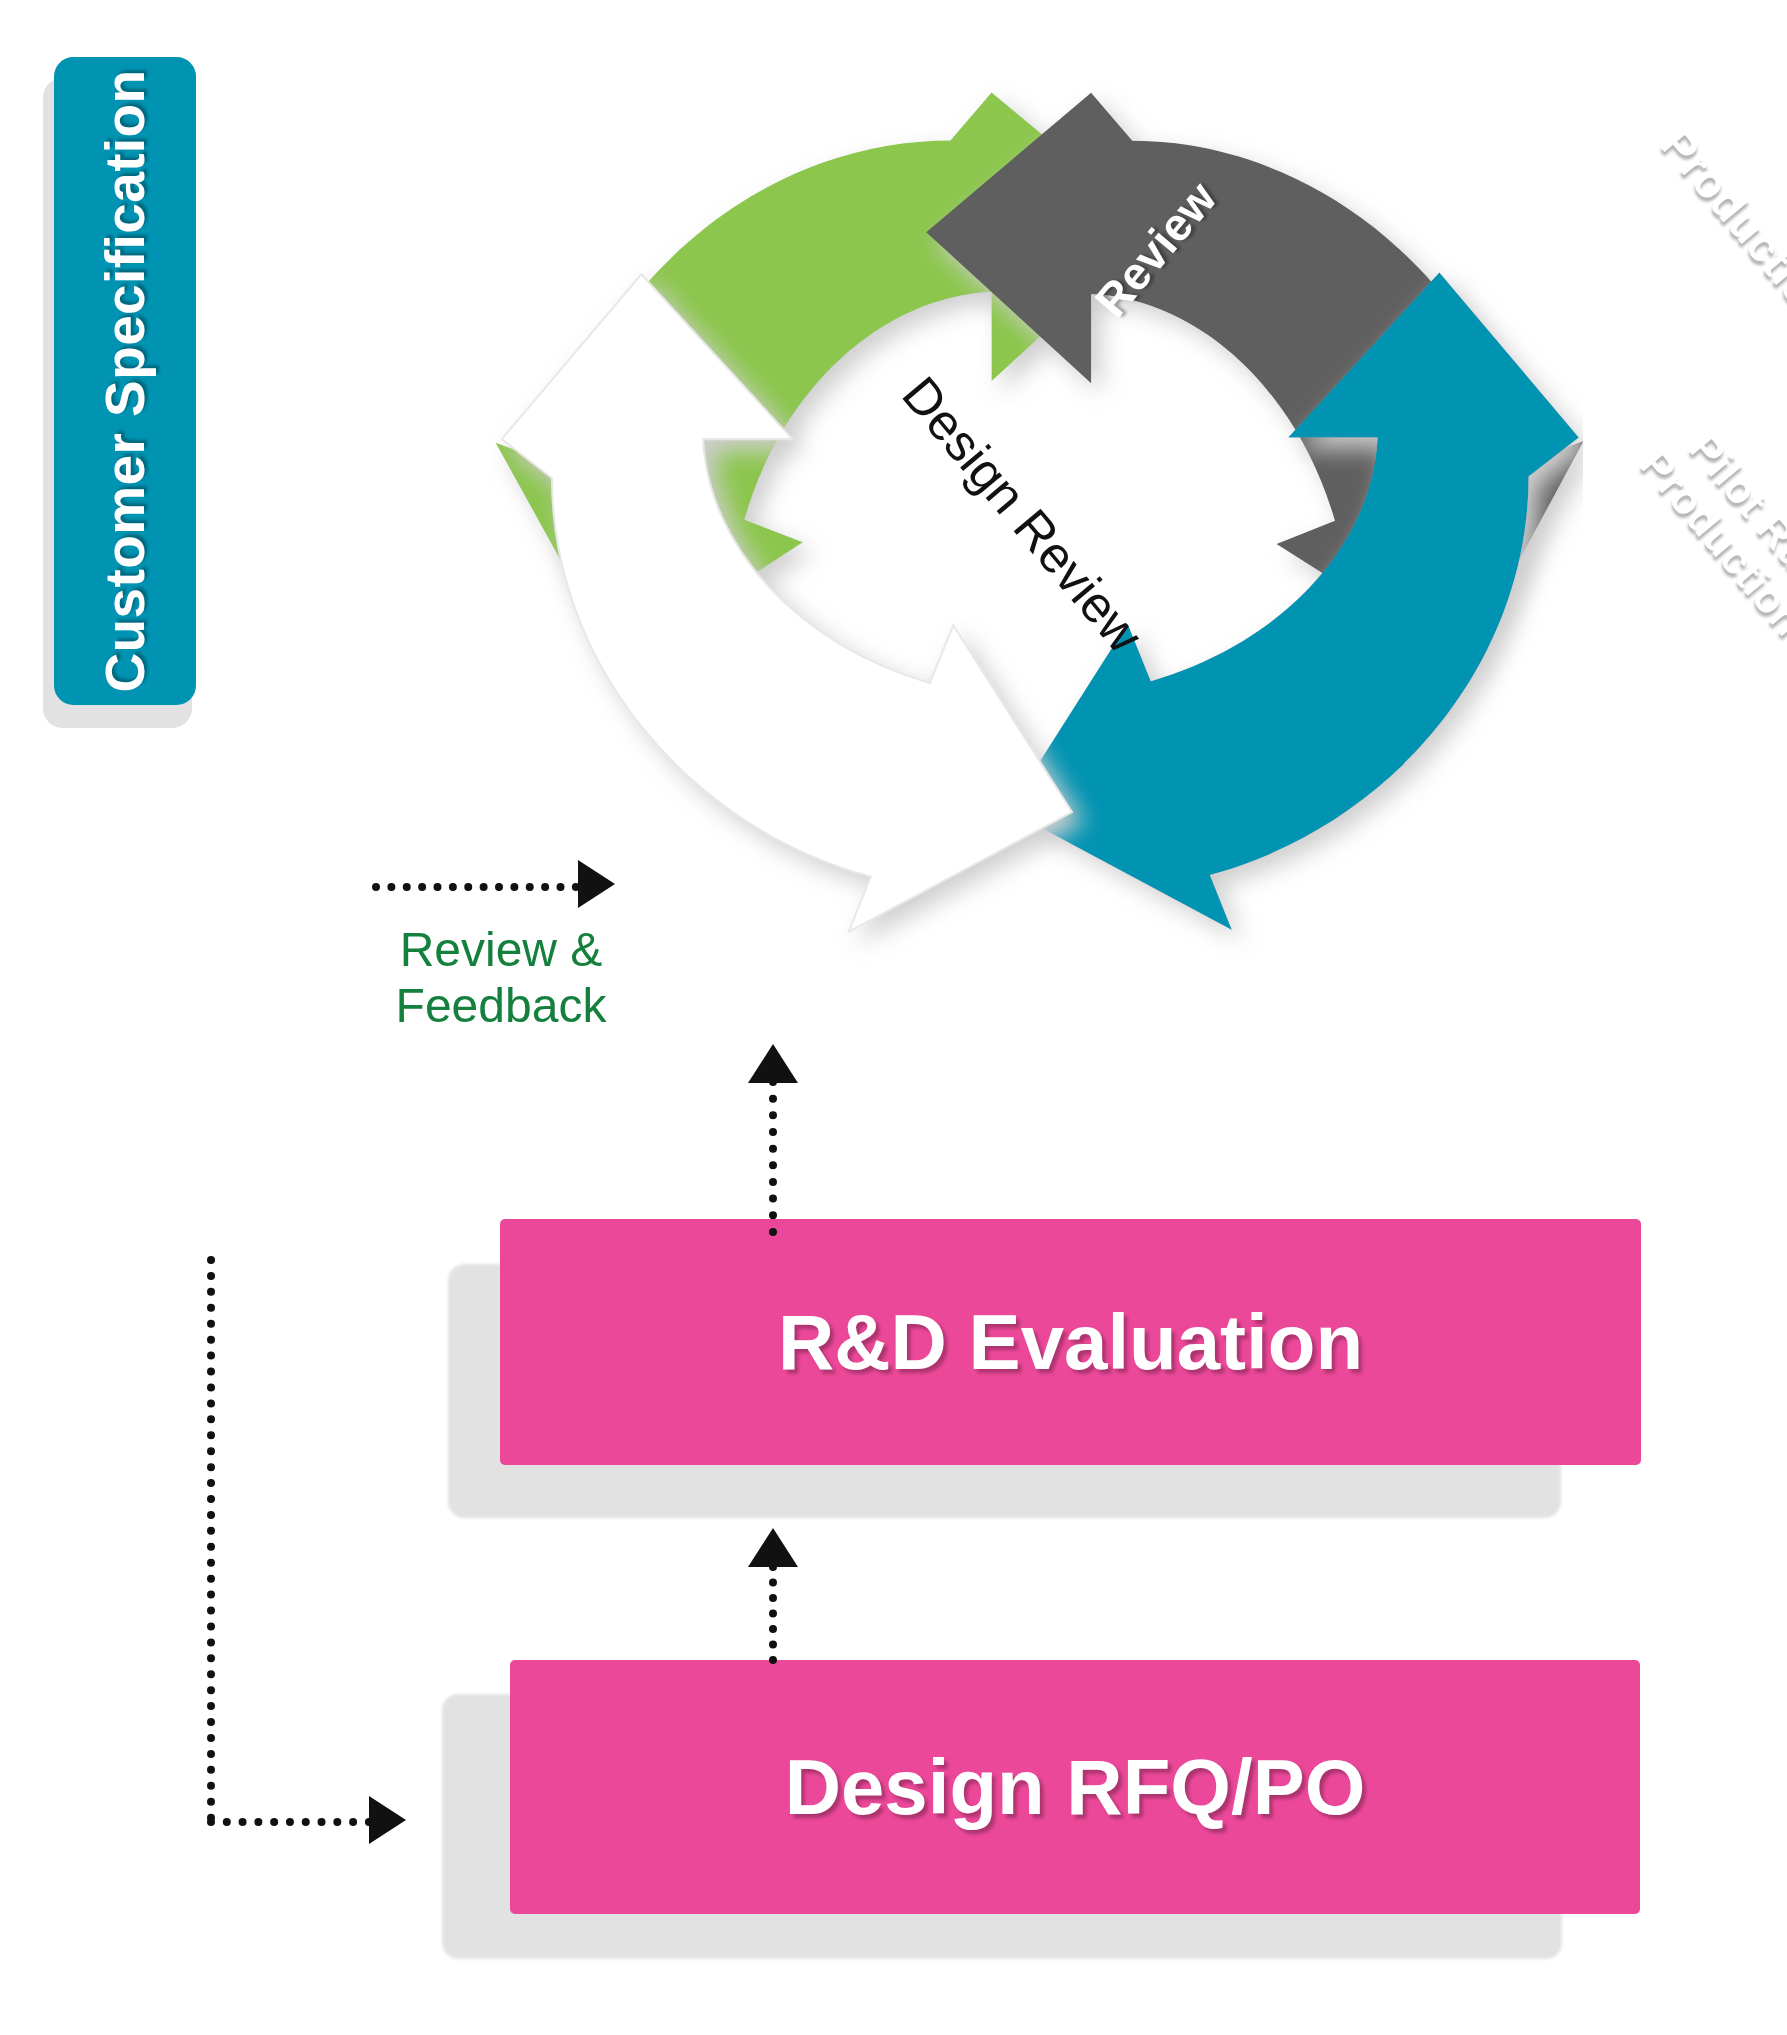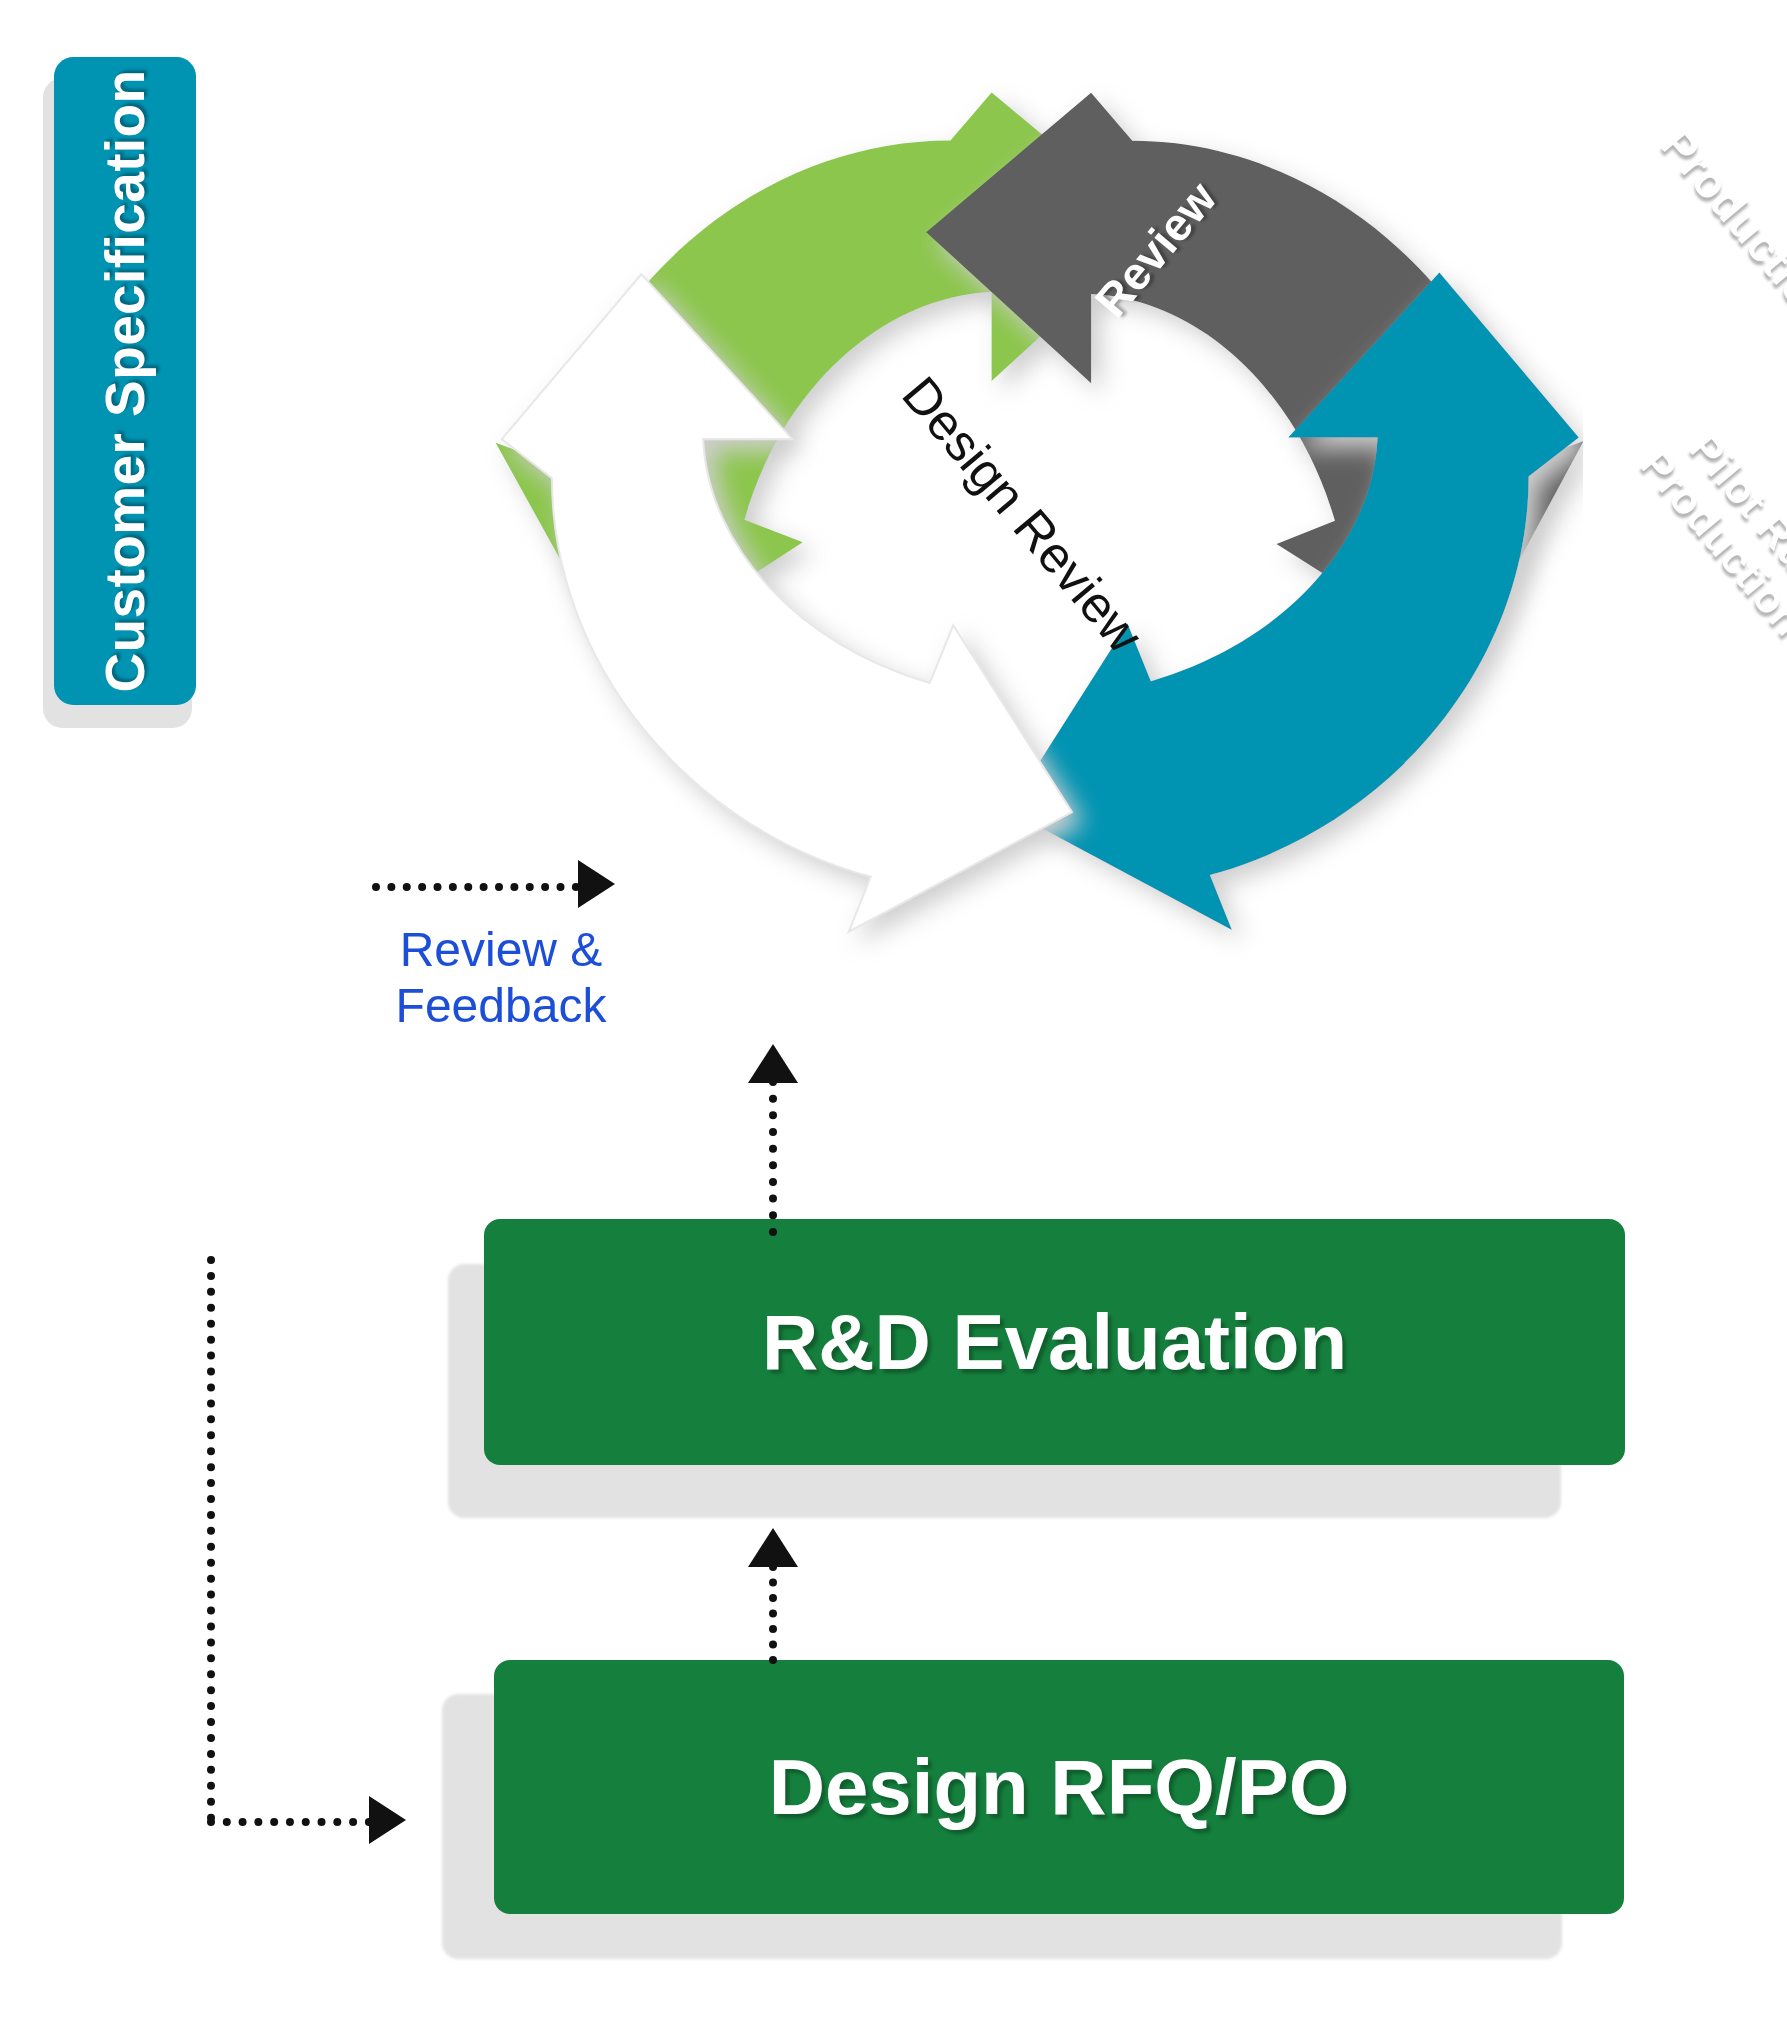--- a/index.html
+++ b/index.html
@@ -51,25 +51,26 @@
 
   
   .procbox-shadow {
     position: absolute;
     background: #e2e2e2;
     border-radius: 16.4px;
     filter: blur(1.5px);
   }
   .procbox {
     position: absolute;
-    background: #15803d;
-    border-radius: 16px;
+    background: #ec4899;
+    border-radius: 5px;
     display: flex;
     align-items: center;
     justify-content: center;
+    margin-left: 16px;
   }
   .procbox .boxlabel {
     color: #ffffff;
     font-weight: bold;
     text-shadow: 3.7px 3.7px 3.7px rgba(0,0,0,0.28);
     white-space: nowrap;
     font-family: "Liberation Sans", sans-serif;
   }
 
   #rd-box-shadow  { left: 448px; top: 1264px; width: 1113px; height: 254px; }
@@ -161,21 +162,21 @@
   }
 
   #feedback-dotline  { left: 372px; top: 883px; width: 208px; }
   #feedback-arrow    { left: 578px; top: 860px; }
   #feedback-label {
     position: absolute;
     left: 359px; top: 922px;
     width: 284px;
     text-align: center;
     font-size: 48px;
-    color: #1d4ed8;
+    color: #15803d;
     line-height: 1.16;
     font-family: "Liberation Sans", sans-serif;
   }
 
   #rd-up-dotline   { left: 769px; top: 1078px; height: 158px; }
   #rd-up-arrow     { left: 748px; top: 1044px; }
 
   #sales-up-dotline { left: 769px; top: 1563px; height: 101px; }
   #sales-up-arrow   { left: 748px; top: 1528px; }
 

